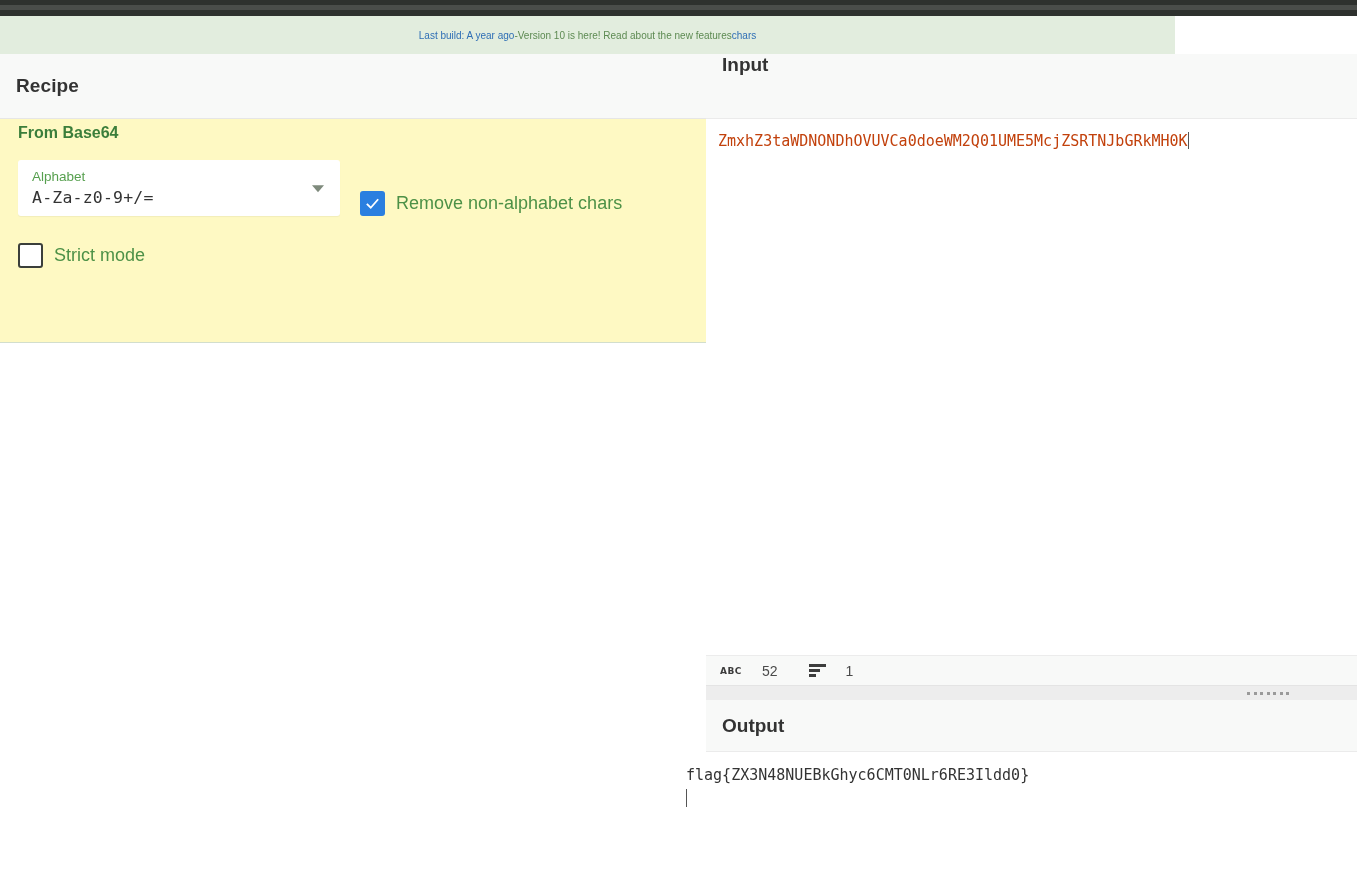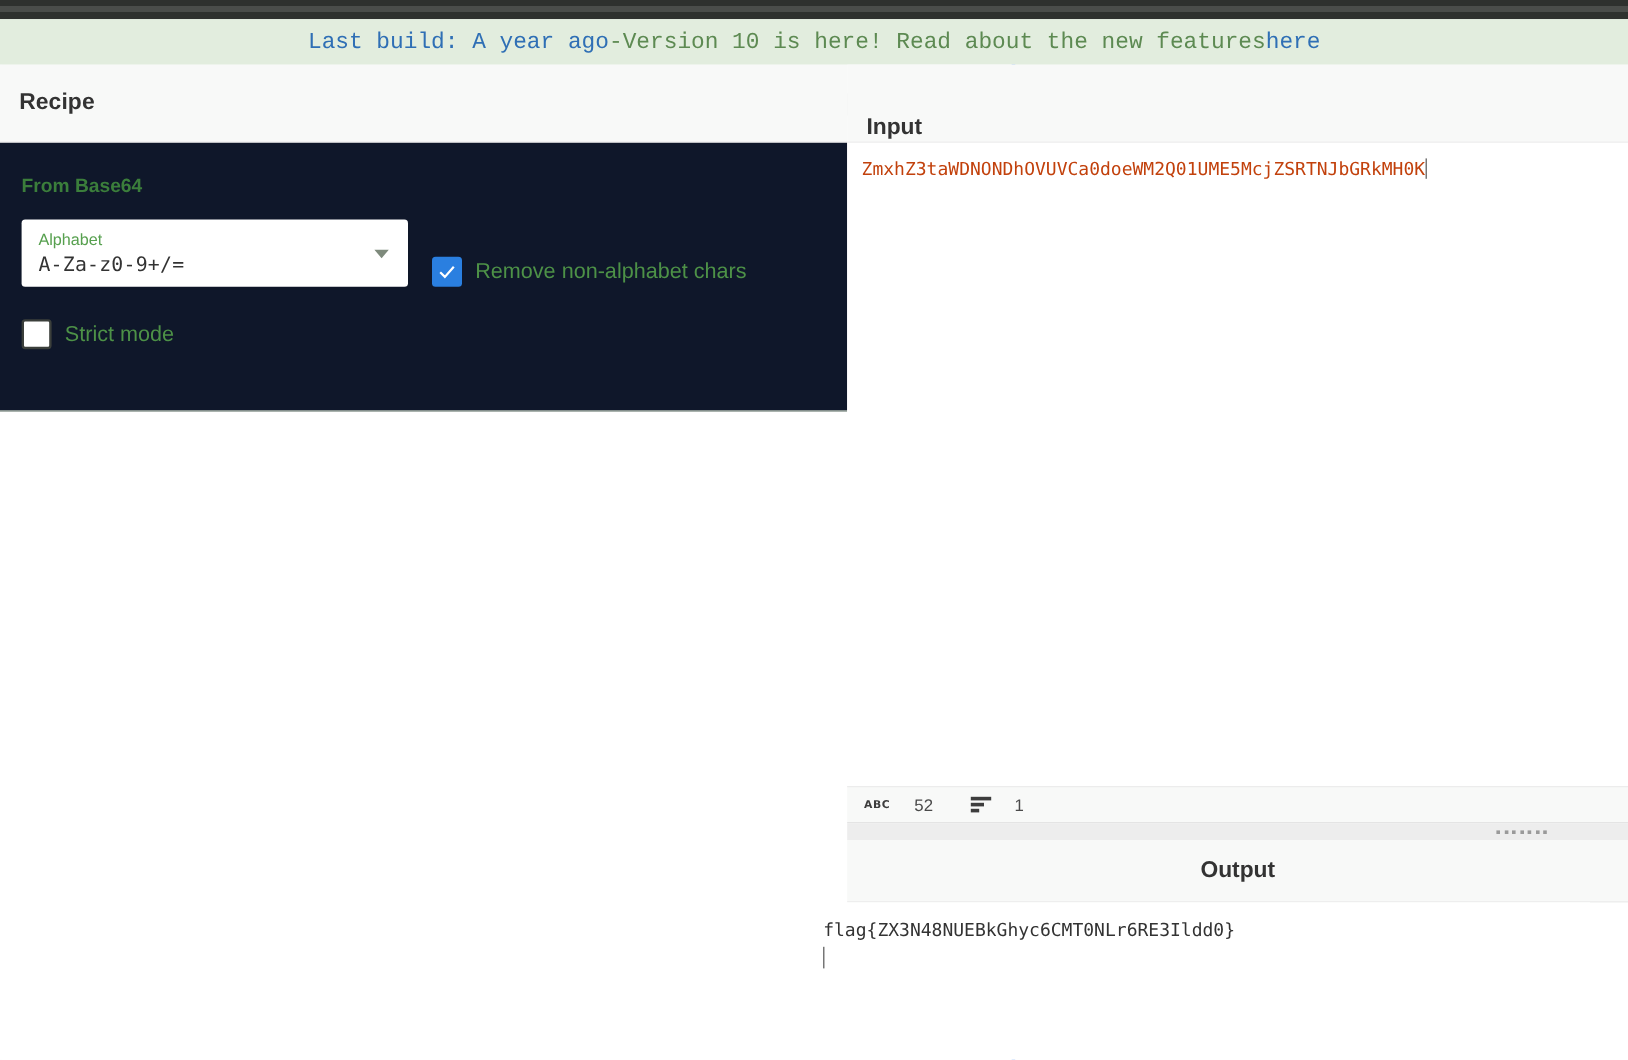--- a/index.html
+++ b/index.html
@@ -10,24 +10,24 @@
     overflow: hidden;
   }
   #app { position: relative; width: 1357px; height: 883px; }
 
   
   .topbar { position: absolute; left:0; top:0; width:1357px; height:16px; background:#2e312e; }
   .topbar-line { position:absolute; left:0; top:5px; width:1357px; height:5px; background:#4a4d4a; }
 
   
   .banner {
-    position: absolute; left:0; top:16px; width:1357px; height:38px;
+    position: absolute; left:0; top:16px; width:1175px; height:38px;
     background:#e2edde;
     display:flex; align-items:center; justify-content:center;
-    font-size:19px; color:#5d8a52; white-space:nowrap;font-family:Liberation Mono, monospace;
+    font-size:10px; color:#5d8a52; white-space:nowrap;
   }
   .banner a { color:#2f6fb5; text-decoration:none; }
   .banner .sep { color:#5d8a52; }
 
   
   .recipe-pane {
     position:absolute; left:0; top:54px; width:846px; height:829px;
     background:#ffffff; border-right:3px solid #3b82f6;
   }
   .pane-header {
@@ -38,22 +38,22 @@
   .pane-title { font-size:19px; font-weight:bold; color:#333; letter-spacing:.1px; }
   .recipe-tools {
     position:absolute; right:18px; top:0; height:65px;
     display:flex; align-items:center; gap:22px;
   }
   .tool-icon { width:26px; height:26px; color:#404442; cursor:pointer; display:flex; align-items:center; justify-content:center; }
   .tool-icon svg { width:100%; height:100%; fill:currentColor; }
 
   
   .operation {
-    position:relative; background:#0f172a; border-bottom:1px solid #d2decd;
-    padding:28px 18px 30px 18px; min-height:224px;
+    position:relative; background:#fef9c3; border-bottom:1px solid #d2decd;
+    padding:5px 18px 30px 18px; min-height:224px;
   }
   .op-title { font-size:16px; font-weight:bold; color:#3b7e3b; margin-bottom:6px; }
   .op-ctrls { position:absolute; right:20px; top:16px; display:flex; gap:22px; align-items:center; }
   .op-ctrl { width:22px; height:22px; color:#b6c6b2; cursor:pointer; display:flex; align-items:center; justify-content:center; }
   .op-ctrl svg { width:100%; height:100%; }
 
   .op-args { display:flex; align-items:flex-end; margin-top:18px; }
   .arg-select {
     position:relative; width:322px; background:#fff; border-radius:3px;
     padding:9px 34px 9px 14px; box-shadow:0 1px 1px rgba(0,0,0,.05);
@@ -75,21 +75,21 @@
   .check-label { font-size:18px; color:#4d9147; margin-left:11px; }
   .check-row.second { margin-left:0; margin-top:27px; }
 
   .recipe-body { height:100%; background:#fff; }
 
   
   .io-pane { position:absolute; left:706px; top:54px; width:651px; height:829px; background:#fff; }
 
   .io-header {
     height:65px; background:#f8f9f8; border-bottom:1px solid #ebebeb;
-    display:flex; align-items:flex-end; padding:0 16px;
+    display:flex; align-items:flex-start; padding:0 16px;
   }
   .io-title { font-size:19px; font-weight:bold; color:#333; }
 
   .input-area {
     height:495px; padding:12px 12px 0 12px;
     font-family:"DejaVu Sans Mono", monospace; font-size:15px; color:#c2410c;
     line-height:1.35; word-break:break-all; position:relative; background:#fff;
   }
   .caret-in { display:inline-block; width:1px; height:17px; background:#555; vertical-align:-3px; }
 
@@ -112,21 +112,21 @@
     position:absolute; left:706px; top:686px; width:651px; height:14px;
     background:#ededed; cursor:row-resize;
     display:flex; align-items:center; justify-content:flex-end; padding-right:68px;
   }
   .grip { display:flex; gap:3.5px; }
   .grip i { width:3px; height:3px; background:#9a9a9a; display:block; }
 
   .output-header {
     position:absolute; left:706px; top:700px; width:651px; height:52px;
     background:#f8f9f8; border-bottom:1px solid #ebebeb;
-    display:flex; align-items:center; padding:0 16px;justify-content:center;
+    display:flex; align-items:center; padding:0 16px;
   }
   .output-area {
     position:absolute; left:674px; top:752px; width:651px; height:131px;
     padding:12px 12px 0 12px; background:#fff;
     font-family:"DejaVu Sans Mono", monospace; font-size:15px; color:#333;
     line-height:1.5; word-break:break-all;
   }
   .caret-out { display:block; width:1px; height:18px; background:#555; margin-top:2px; }
 
   .left-edge { position:absolute; left:0; top:54px; width:2px; height:829px; background:#f2f2f2; }
@@ -137,21 +137,21 @@
 <div id="app">
 
   <div class="topbar">
     <div class="topbar-line"></div>
   </div>
 
   <div class="banner">
     <a href="#">Last build: A year ago</a>
       <span class="sep"> - </span>
       <span>Version 10 is here! Read about the new features </span>
-      <a href="#">here</a>
+      <a href="#">chars</a>
   </div>
 
   <div class="left-edge"></div>
 
   <div class="recipe-pane">
 
     <div class="pane-header">
       <div class="pane-title">Recipe</div>
       <div class="recipe-tools">
         <div class="tool-icon">

